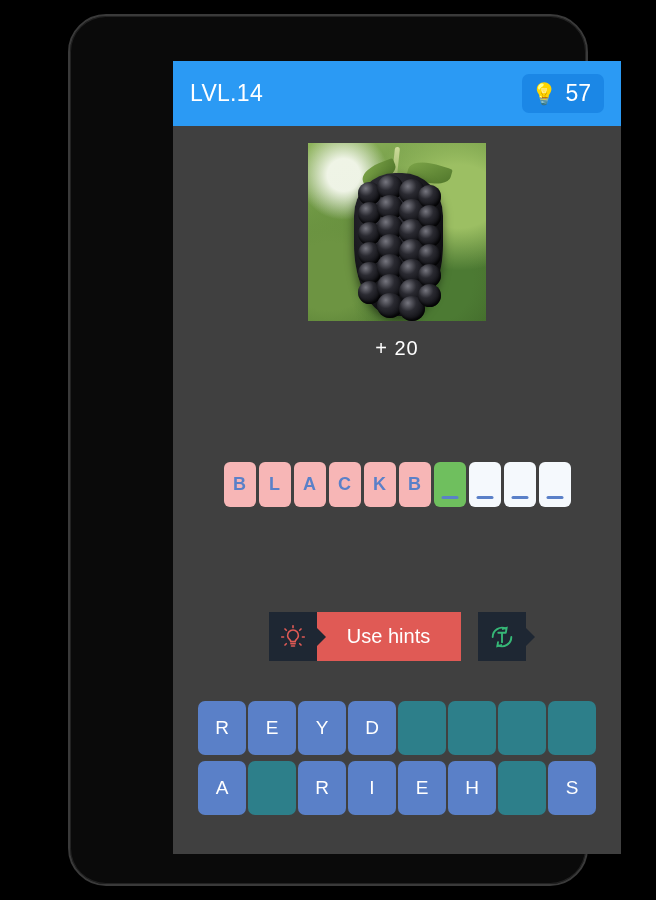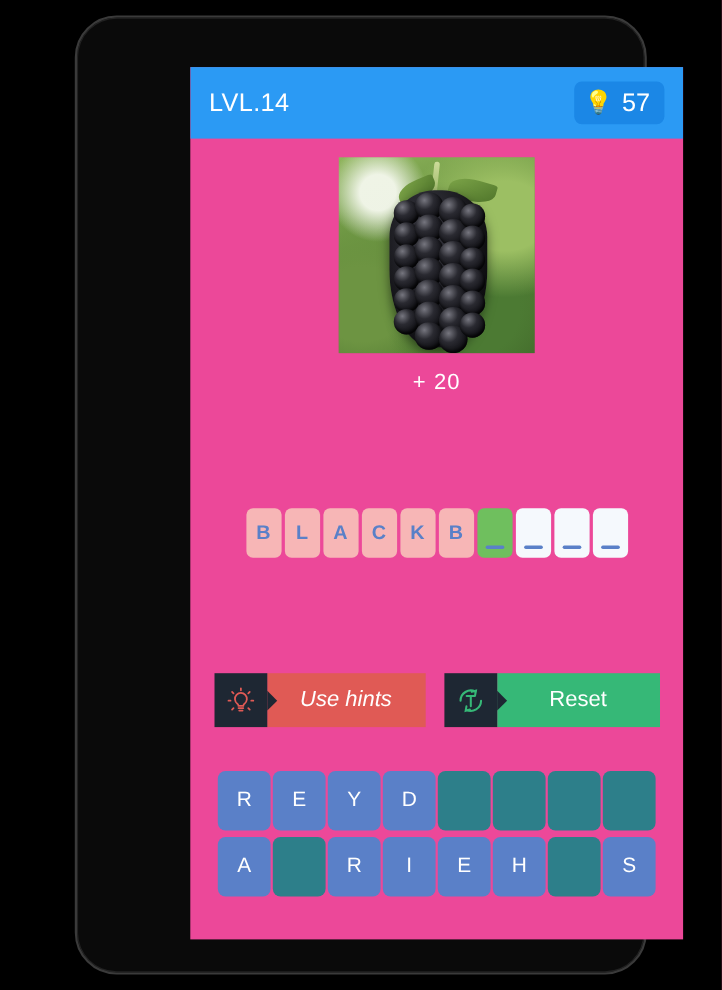--- a/index.html
+++ b/index.html
@@ -17,21 +17,21 @@
     width: 520px; height: 872px;
     background: #0a0a0a;
     border-radius: 38px;
     border: 2px solid #3a3a3a;
     box-shadow: inset 0 0 0 1px #222;
   }
   #screen {
     position: absolute;
     left: 103px; top: 45px;
     width: 448px; height: 793px;
-    background: #ec4899;
+    background: #404040;
     overflow: hidden;
   }
 
   
   #header {
     position: absolute; left: 0; top: 0;
     width: 448px; height: 65px;
     background: #2b9af4;
     display: flex; align-items: center;
     justify-content: space-between;
@@ -138,21 +138,21 @@
     transform: translateY(-50%);
     border-top: 9px solid transparent;
     border-bottom: 9px solid transparent;
     border-left: 9px solid #1e2733;
     z-index: 2;
   }
   .action-label {
     display: flex; align-items: center; justify-content: center;
     color: #fff; font-size: 20px;
   }
-  #use-hints-button .action-label { background: #e05a55; width: 144px; font-style: italic; }
+  #use-hints-button .action-label { background: #e05a55; width: 144px; }
   #reset-button .action-label { background: #36b877; width: 148px; }
 
   
   #keyboard {
     position: absolute; top: 640px; left: 0; width: 448px;
     display: flex; flex-direction: column; align-items: center; gap: 6px;
   }
   .key-row { display: flex; gap: 2px; }
   .key {
     width: 48px; height: 54px;
@@ -263,21 +263,20 @@
       <div class="action-btn" id="reset-button">
         <div class="action-icon">
           <svg width="28" height="28" viewBox="0 0 24 24" fill="none" stroke="#36b877" stroke-width="1.6" stroke-linecap="round">
             <path d="M20 12a8 8 0 0 1-11.6 7.1"></path>
             <path d="M4 12A8 8 0 0 1 15.6 4.9"></path>
             <path d="M8.6 16.4 8 19.8l3.3-.9"></path>
             <path d="M15.4 7.6 16 4.2l-3.3.9"></path>
             <path d="M8.8 8.4h6.4M12 8.4v8"></path>
           </svg>
         </div>
-        <div class="action-label">Reset</div>
       </div>
     </div>
 
     <div id="keyboard">
         <div class="key-row">
           <div class="key">R</div>
           <div class="key">E</div>
           <div class="key">Y</div>
           <div class="key">D</div>
           <div class="key used"></div>

